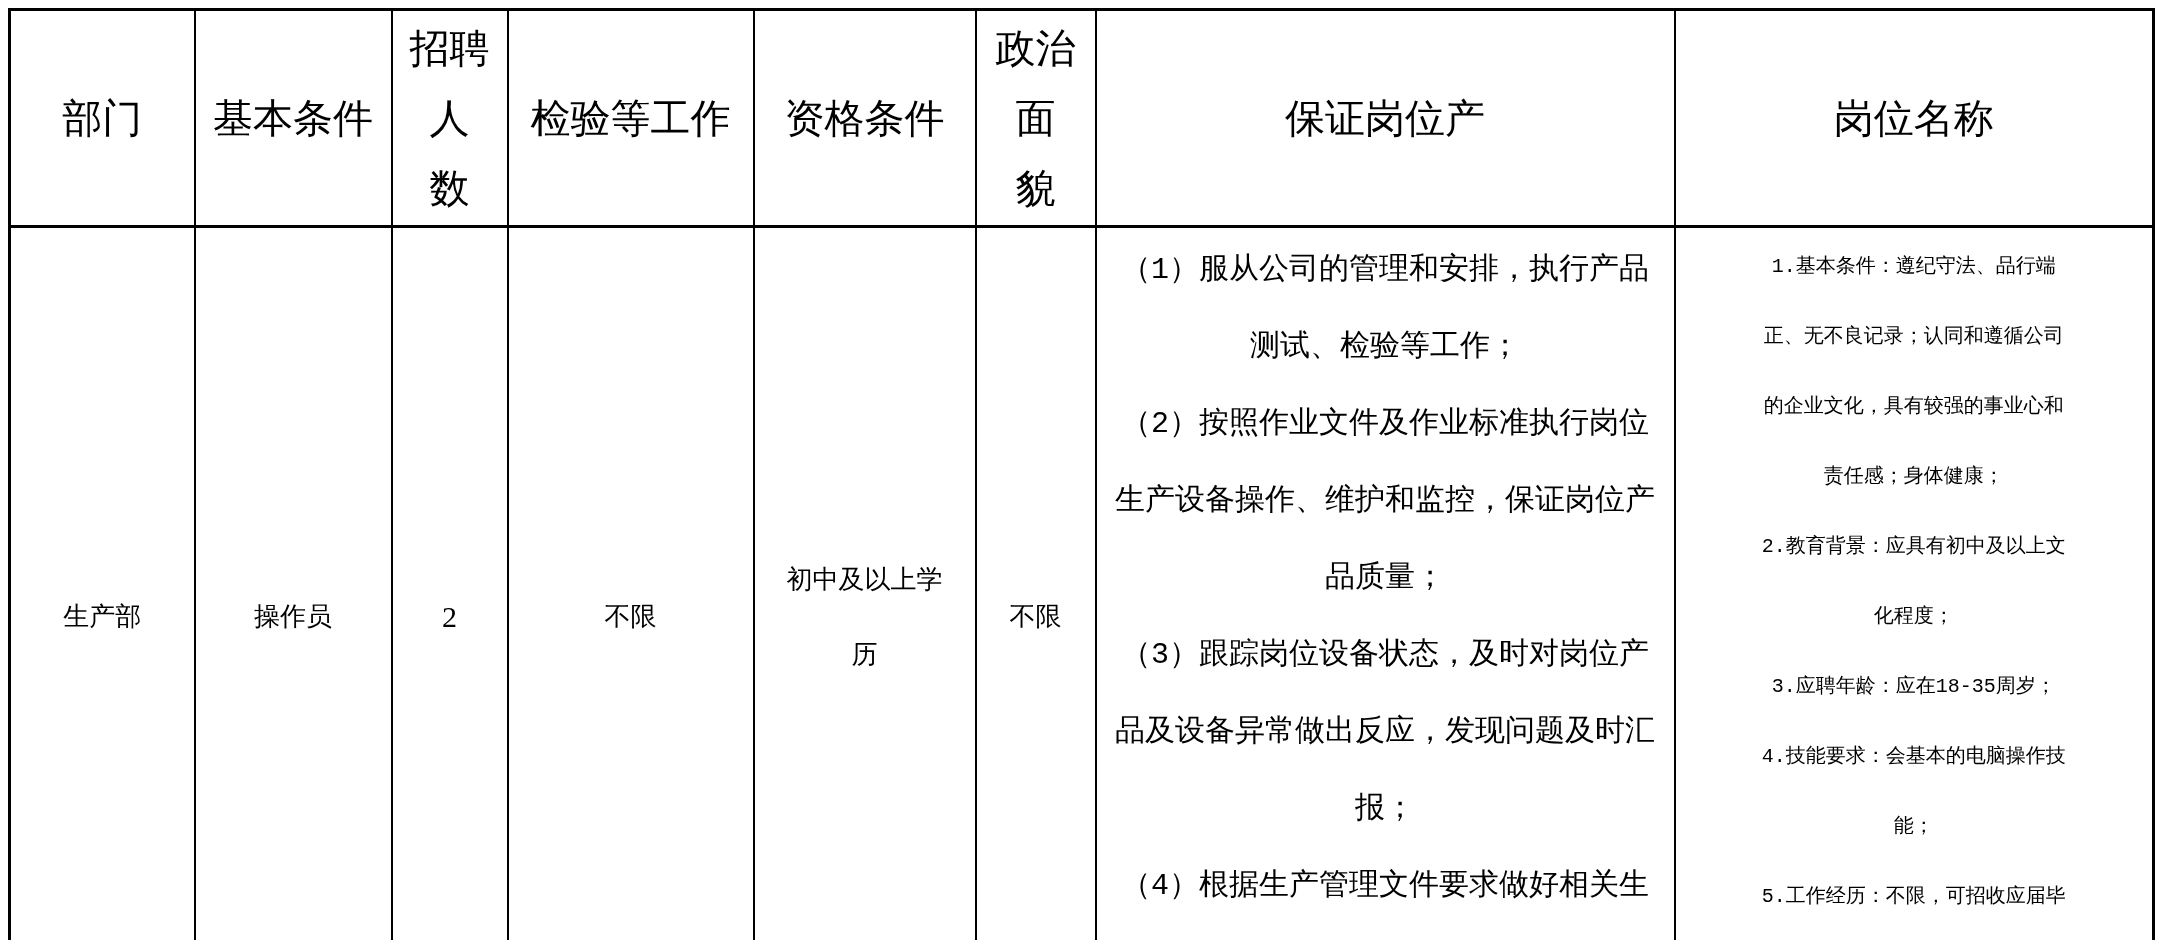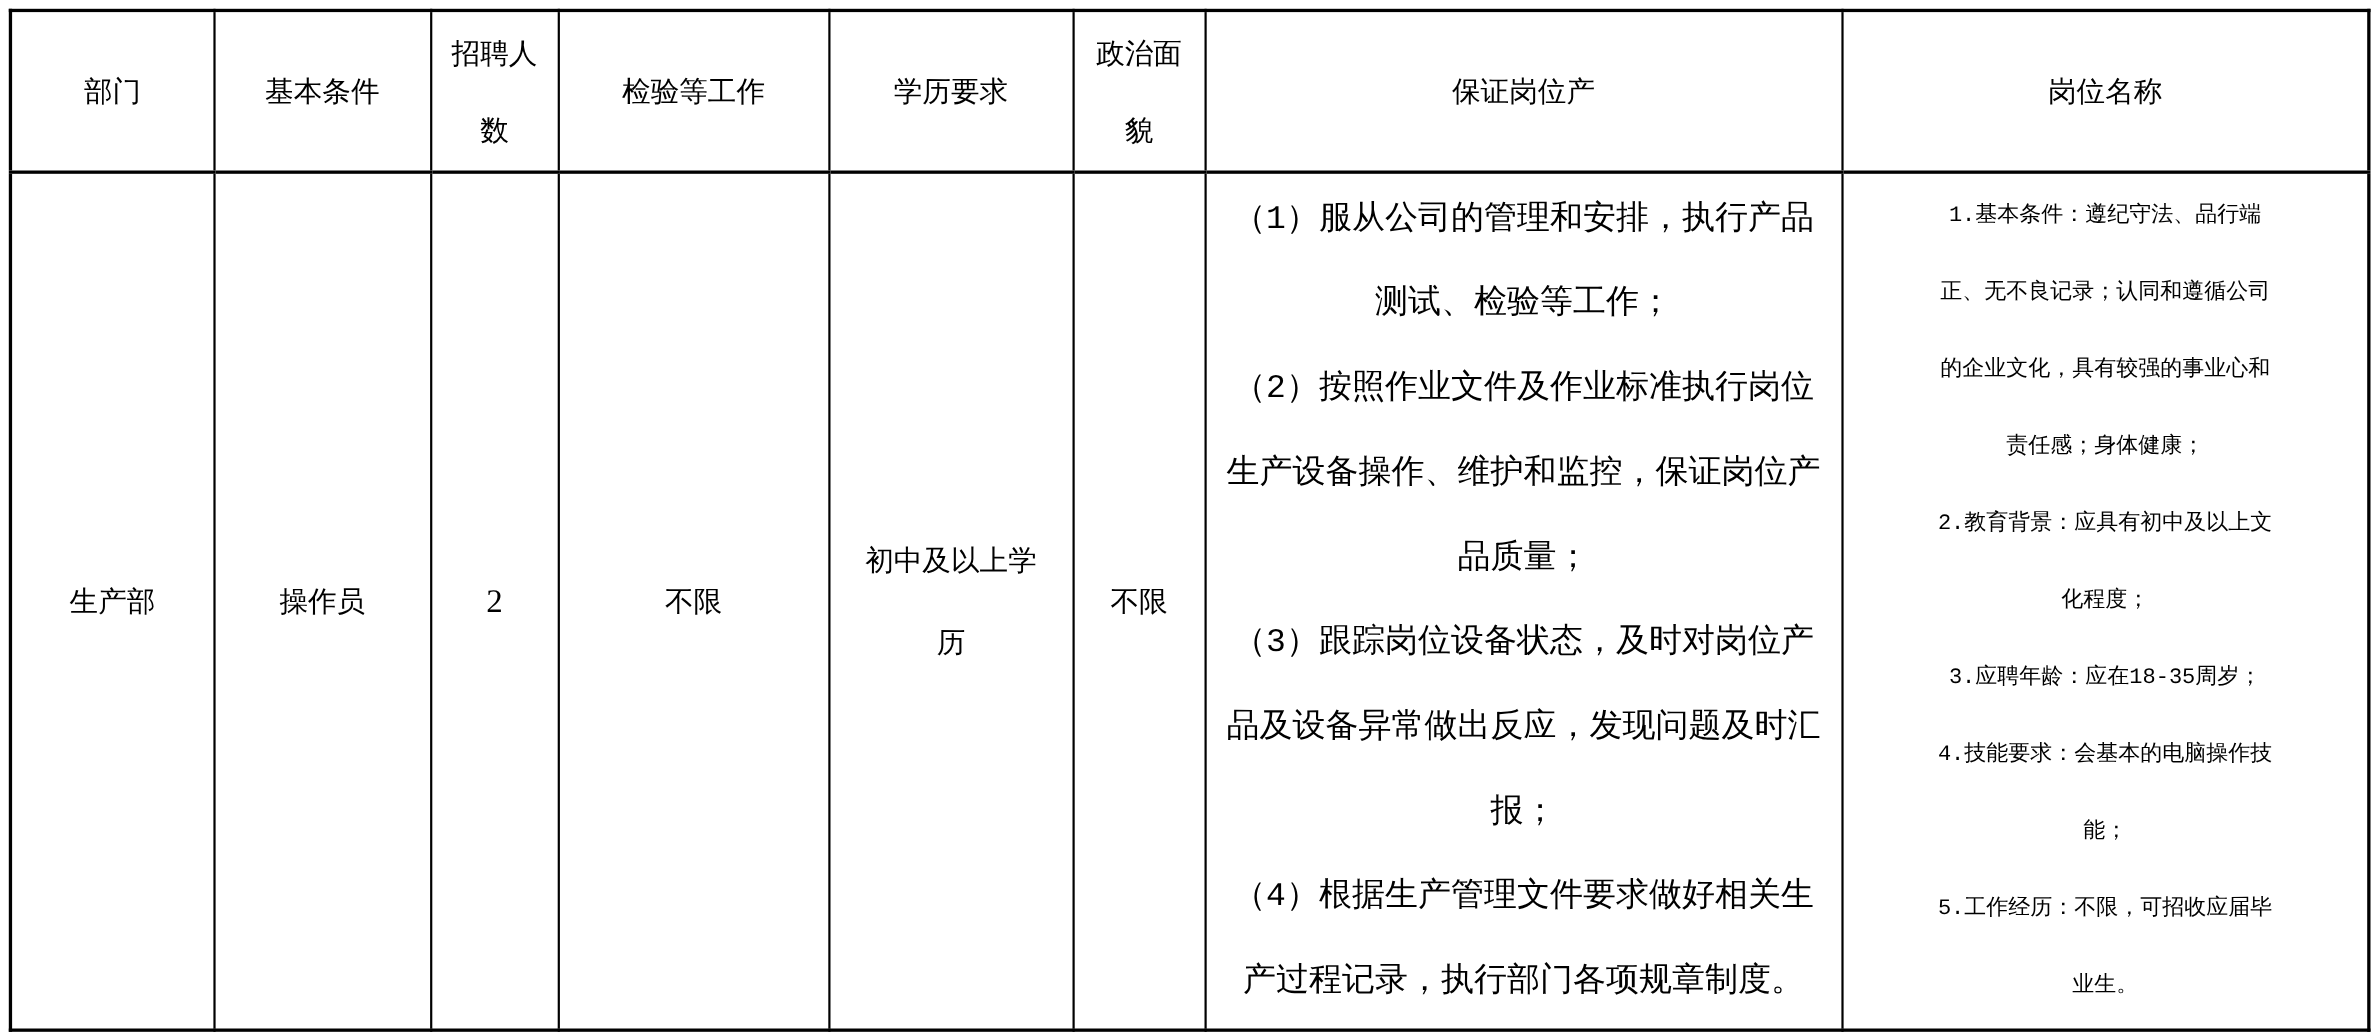--- a/index.html
+++ b/index.html
@@ -48,21 +48,21 @@
   .col-dept      { width: 185px; }
   .col-pos       { width: 197px; }
   .col-headcount { width: 116px; }
   .col-major     { width: 246px; }
   .col-edu       { width: 222px; }
   .col-political { width: 120px; }
   .col-desc      { width: 579px; }
   .col-qual      { width: 479px; }
 
   th.h-cell {
-    font-size: 26px;
+    font-size: 40px;
     line-height: 70px;
     font-family: "Liberation Sans", sans-serif;
   }
   td.c-sans {
     font-size: 26px;
     line-height: 75px;
     font-family: "Liberation Sans", sans-serif;
   }
   
   td.c-num {
@@ -98,21 +98,21 @@
       <col class="col-desc">
       <col class="col-qual">
     </colgroup>
     <thead>
       <tr class="header-row">
         <th class="h-cell">部门</th>
         <th class="h-cell">基本条件</th>
         <th class="h-cell">招聘人
 数</th>
         <th class="h-cell">检验等工作</th>
-        <th class="h-cell">学历要求</th>
+        <th class="h-cell">资格条件</th>
         <th class="h-cell">政治面
 貌</th>
         <th class="h-cell">保证岗位产</th>
         <th class="h-cell">岗位名称</th>
       </tr>
     </thead>
     <tbody>
       <tr class="body-row">
         <td class="c-sans">生产部</td>
         <td class="c-sans">操作员</td>

